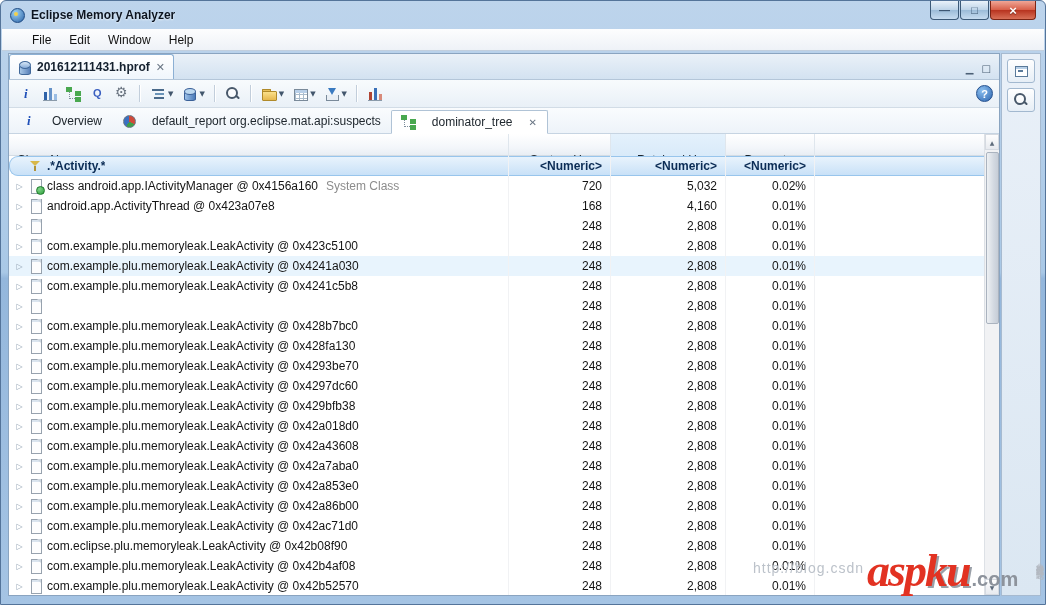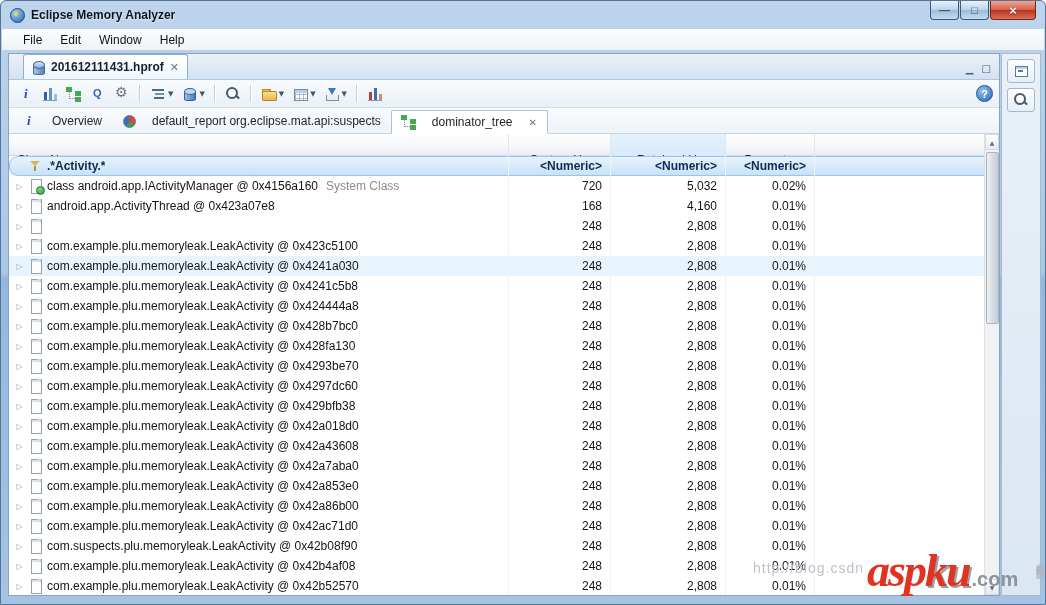--- a/index.html
+++ b/index.html
@@ -12,29 +12,29 @@
   .titlebar { position:absolute; top:0; left:0; right:0; height:28px; display:flex; align-items:center; gap:6px; padding-left:9px; }
   .title { font-weight:bold; color:#0c1420; text-shadow:0 1px 2px rgba(255,255,255,.7); }
   .win-controls { position:absolute; top:0; right:9px; display:flex; }
   .wc { height:19px; display:flex; align-items:center; justify-content:center; color:#fff; font-weight:bold;
         border:1px solid #3c5a78; border-top:none; border-radius:0 0 4px 4px; margin-left:1px;
         text-shadow:0 1px 1px rgba(0,0,0,.4); font-size:11px; }
   .wc.min,.wc.max { width:29px; background:linear-gradient(180deg,#e9f2fa 0%,#bed4e8 48%,#9cbcd8 52%,#c6dcf0 100%); color:#3a5470; text-shadow:none; }
   .wc.close { width:46px; background:linear-gradient(180deg,#f0a696 0%,#d8604a 48%,#b83420 52%,#d87058 100%); border-color:#7c2414; font-size:13px; }
 
   
-  .menubar { position:absolute; top:28px; left:1px; right:1px; height:22px; display:flex; align-items:center; padding-left:12px;
+  .menubar { position:absolute; top:28px; left:1px; right:1px; height:22px; display:flex; align-items:center; padding-left:21px;
     background:linear-gradient(#fdfdfe,#eef2f7); border-bottom:1px solid #c2cfde; }
   .menu-item { padding:3px 9px; color:#111; }
 
   
   .editor { position:absolute; left:7px; top:52px; width:992px; bottom:8px; background:#fff;
     border:1px solid #8aa4c0; display:flex; flex-direction:column; }
 
-  .tabbar { height:26px; background:linear-gradient(#eaf1f8,#d3e2f1); border-bottom:1px solid #b4c6d9; display:flex; align-items:flex-end; padding-left:14px; }
+  .tabbar { height:26px; background:linear-gradient(#eaf1f8,#d3e2f1); border-bottom:1px solid #b4c6d9; display:flex; align-items:flex-end; padding-left:0; }
   .etab { height:25px; display:flex; align-items:center; gap:5px; padding:0 7px 0 6px;
     background:linear-gradient(#ffffff,#f0f6fc); border:1px solid #8cb0d4; border-bottom:none; border-radius:3px 3px 0 0; font-weight:bold; color:#14202e; }
   .tab-close { color:#6a7684; font-weight:bold; font-size:11px; padding:0 1px; }
   .stack-btns { margin-left:auto; display:flex; gap:8px; padding:0 8px 5px 0; color:#4c6076; font-size:10px; font-family:"DejaVu Sans",sans-serif; }
 
   .toolbar { height:28px; background:linear-gradient(#f8fbfd,#e9f0f7); border-bottom:1px solid #d2dce6; display:flex; align-items:center; padding:0 6px; }
   .tb-items { display:flex; align-items:center; gap:2px; }
   .tbtn { display:flex; align-items:center; padding:2px 3px; border-radius:2px; }
   .tb-sep { width:2px; height:17px; border-left:1px solid #c2cedb; border-right:1px solid #ffffff; margin:0 4px; }
   .dd { font-size:7px; color:#42566c; margin-left:2px; font-family:"DejaVu Sans",sans-serif; }
@@ -316,21 +316,20 @@
             </div>
             <div class="num">248</div>
             <div class="num">2,808</div>
             <div class="num">0.01%</div>
             <div class="fill"></div>
           </div>
           <div class="row">
             <div class="cn">
               <span class="expander">▷</span>
               <span class="ic ic-doc"></span>
-              <span class="lbl">com.example.plu.memoryleak.LeakActivity @ 0x424444a8</span>
             </div>
             <div class="num">248</div>
             <div class="num">2,808</div>
             <div class="num">0.01%</div>
             <div class="fill"></div>
           </div>
           <div class="row">
             <div class="cn">
               <span class="expander">▷</span>
               <span class="ic ic-doc"></span>
@@ -448,21 +447,21 @@
             </div>
             <div class="num">248</div>
             <div class="num">2,808</div>
             <div class="num">0.01%</div>
             <div class="fill"></div>
           </div>
           <div class="row">
             <div class="cn">
               <span class="expander">▷</span>
               <span class="ic ic-doc"></span>
-              <span class="lbl">com.suspects.plu.memoryleak.LeakActivity @ 0x42b08f90</span>
+              <span class="lbl">com.eclipse.plu.memoryleak.LeakActivity @ 0x42b08f90</span>
             </div>
             <div class="num">248</div>
             <div class="num">2,808</div>
             <div class="num">0.01%</div>
             <div class="fill"></div>
           </div>
           <div class="row">
             <div class="cn">
               <span class="expander">▷</span>
               <span class="ic ic-doc"></span>

